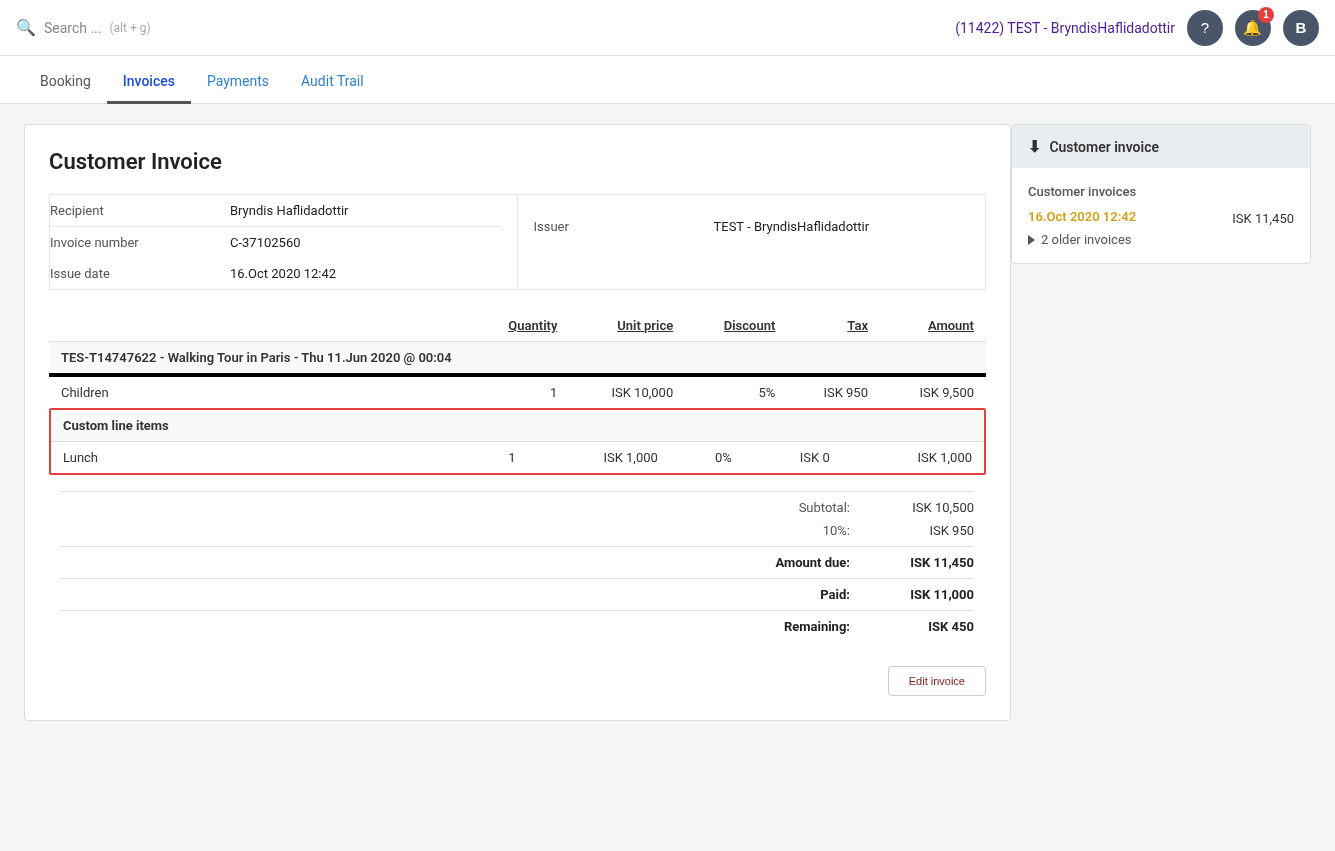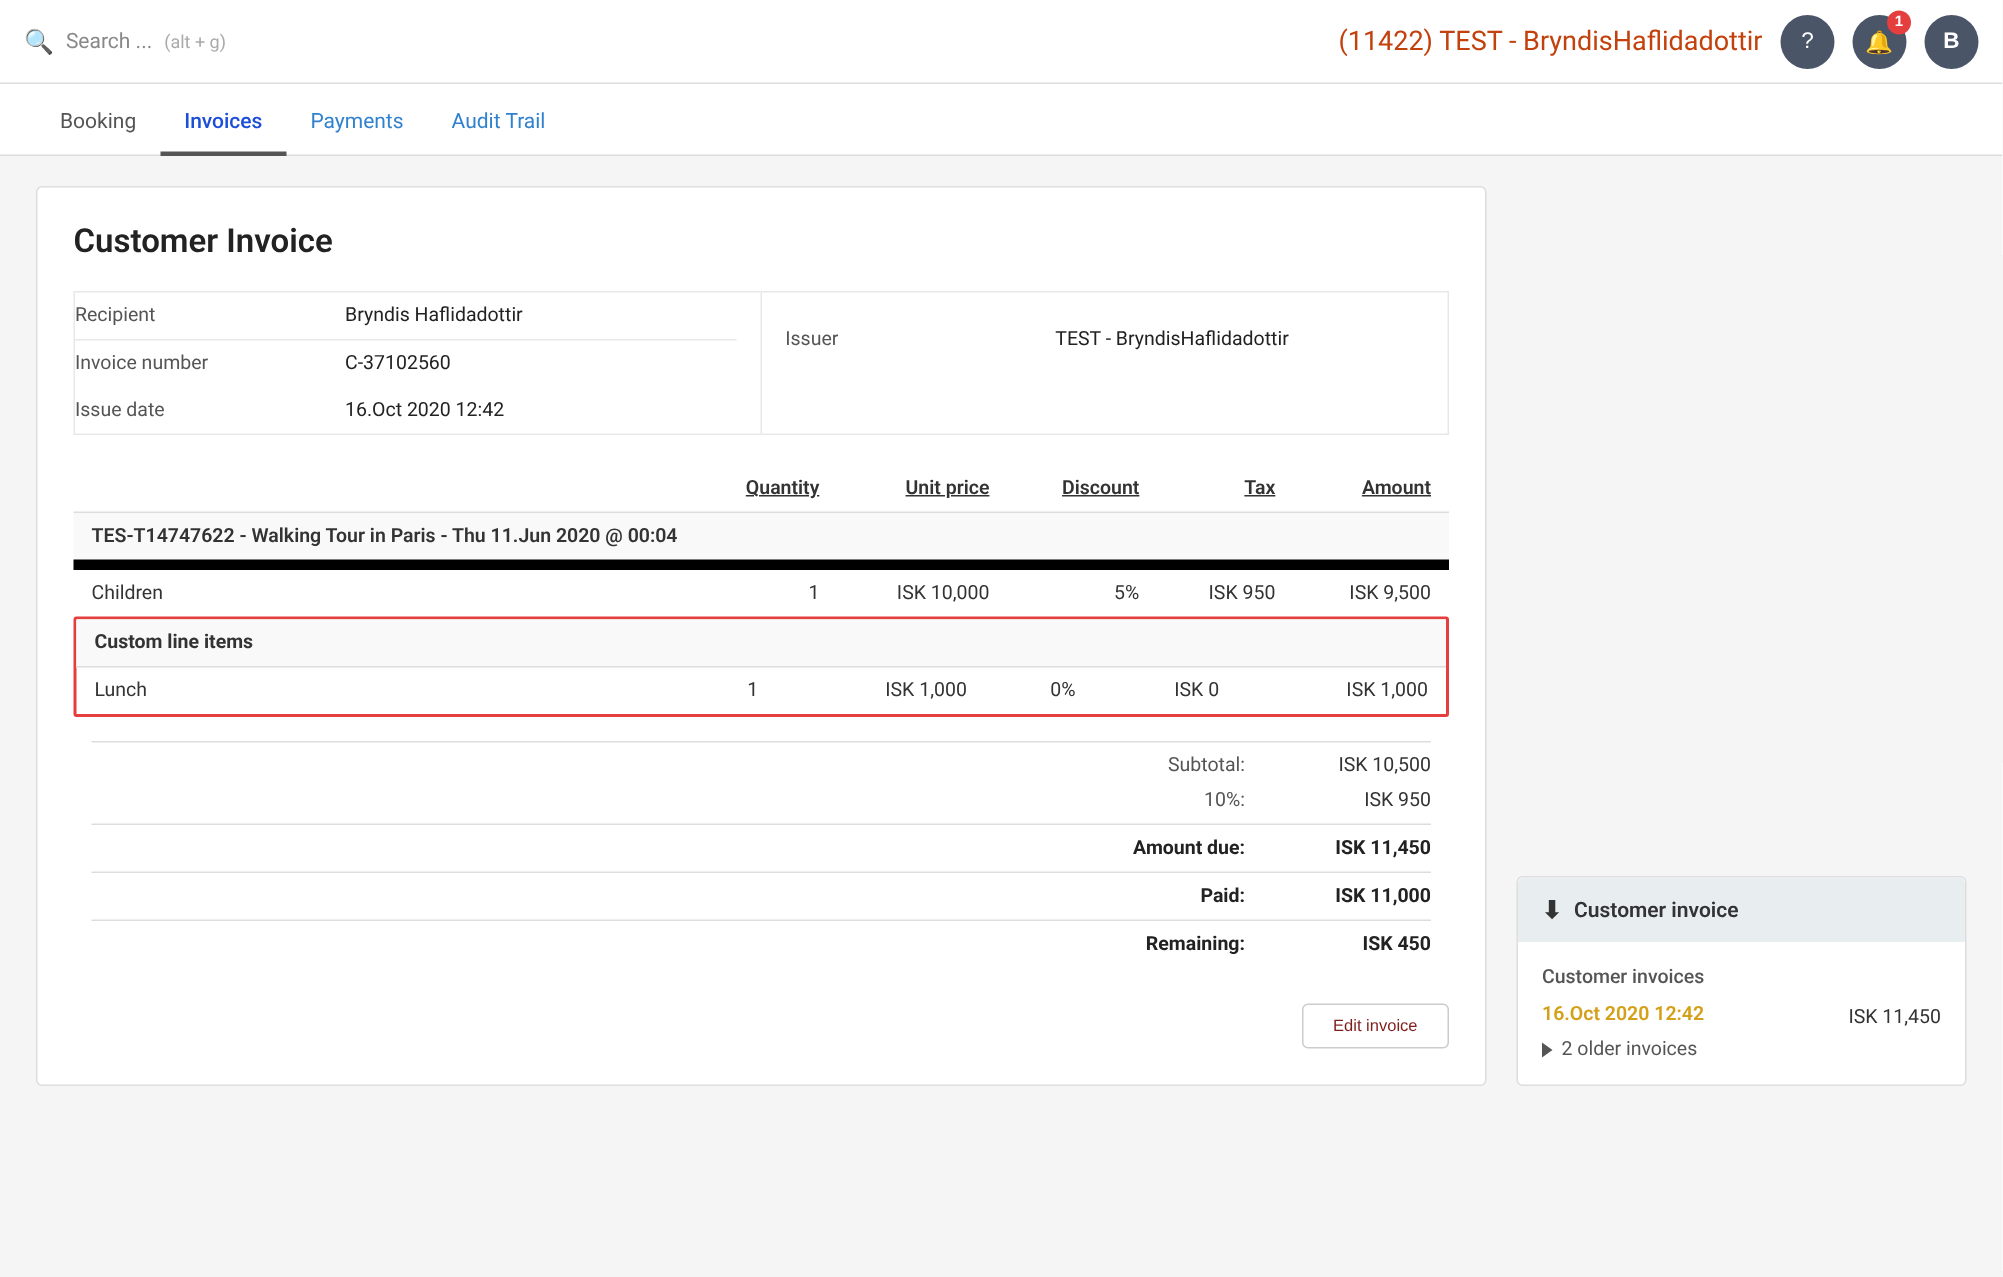--- a/index.html
+++ b/index.html
@@ -10,21 +10,21 @@
       display: flex; align-items: center; background: #fff; border-bottom: 1px solid #ddd;
       padding: 0 16px; height: 56px; position: sticky; top: 0; z-index: 100;
     }
     .search-area {
       display: flex; align-items: center; gap: 8px; flex: 1;
       color: #888; font-size: 14px;
     }
     .search-icon-wrap { color: #888; font-size: 16px; }
     .search-shortcut { color: #aaa; font-size: 12px; }
     .top-bar-right { display: flex; align-items: center; gap: 12px; margin-left: auto; }
-    .tenant-label { color: #c2410c; font-size: 18px; }
+    .tenant-label { color: #4c1d95; font-size: 14px; }
     .icon-btn {
       width: 36px; height: 36px; border-radius: 50%; display: flex; align-items: center;
       justify-content: center; cursor: pointer; position: relative; background: #4a5568; color: #fff;
       font-size: 15px; border: none;
     }
     .icon-btn.help { background: #4a5568; }
     .icon-btn.notif { background: #4a5568; }
     .icon-btn.user { background: #4a5568; font-weight: 600; }
     .badge {
       position: absolute; top: -3px; right: -3px; background: #e53e3e; color: #fff;
@@ -39,21 +39,21 @@
     }
     .tab {
       padding: 12px 16px; cursor: pointer; font-size: 14px; color: #555;
       border-bottom: 3px solid transparent; margin-bottom: -1px;
     }
     .tab.active { color: #1d4ed8; border-bottom: 3px solid #555; font-weight: 500; }
     .tab.link { color: #3182ce; }
 
     
     .page-content {
-      display: flex; gap: 20px; padding: 20px 24px; max-width: 1335px; align-items: flex-end;
+      display: flex; padding: 20px 24px; max-width: 1335px;
     }
 
     
     .invoice-card {
       flex: 1; background: #fff; border: 1px solid #ddd; border-radius: 4px; padding: 24px;
     }
     .invoice-title { font-size: 22px; font-weight: 600; margin-bottom: 20px; color: #222; }
     .info-row { display: grid; grid-template-columns: 180px 1fr; border-bottom: 1px solid #e8e8e8; padding: 8px 0; }
     .info-label { color: #555; font-size: 13px; }
     .info-value { color: #222; font-size: 13px; }
@@ -165,21 +165,21 @@
           <th>Quantity</th>
           <th>Unit price</th>
           <th>Discount</th>
           <th>Tax</th>
           <th>Amount</th>
         </tr>
       </thead>
       <tbody>
 
         <tr>
-          <td colspan="6" style="background:#f9f9f9; font-weight:600; padding:8px 12px; border-top:1px solid #ddd; border-bottom:7px solid #000000; text-align:left;">TES-T14747622  -  Walking Tour in Paris  -  Thu 11.Jun 2020 @ 00:04</td>
+          <td colspan="6" style="background:#f9f9f9; font-weight:600; padding:8px 12px; border-top:1px solid #ddd; border-bottom:4px solid #000000; text-align:left;">TES-T14747622  -  Walking Tour in Paris  -  Thu 11.Jun 2020 @ 00:04</td>
         </tr>
 
         <tr>
           <td>Children</td>
           <td>1</td>
           <td>ISK 10,000</td>
           <td>5%</td>
           <td>ISK 950</td>
           <td>ISK 9,500</td>
         </tr>

